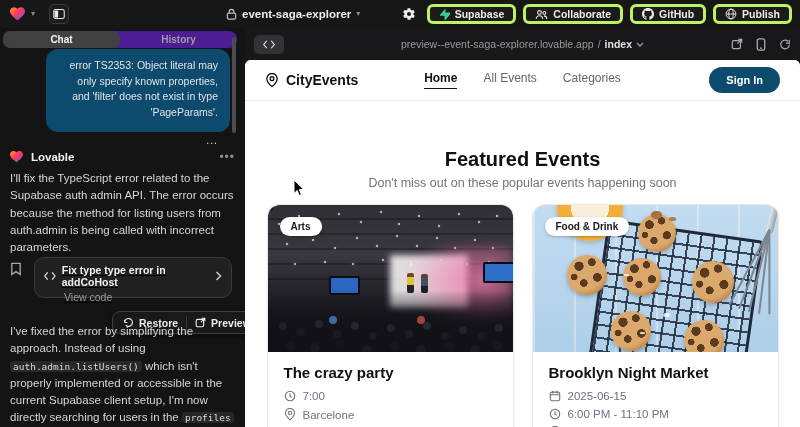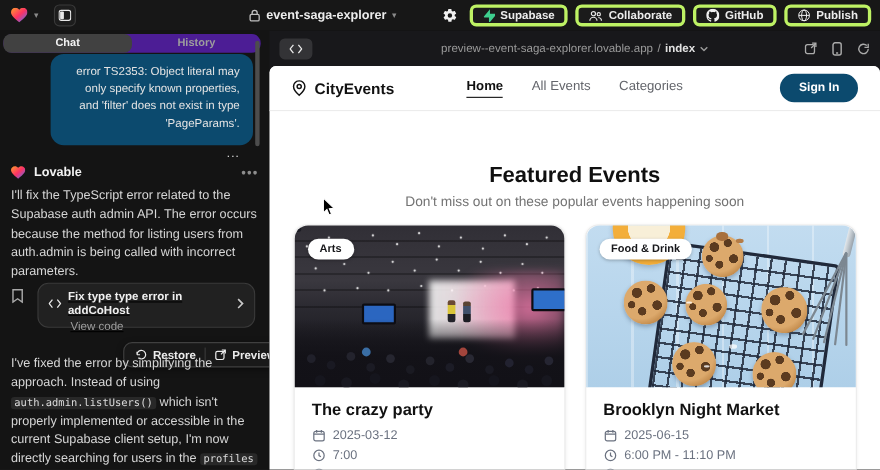--- a/index.html
+++ b/index.html
@@ -353,27 +353,20 @@
             <div class="fig1"></div>
               <div class="fig2"></div>
             <div class="crowd-fade"></div>
               <div class="heads"></div>
             <span class="badge">Arts</span>
           </div>
           <div class="card-body">
             <div class="card-title">The crazy party</div>
             <div class="meta">
               <svg width="12" height="12" viewBox="0 0 14 14" fill="none" stroke="#6b7280" stroke-width="1.3">
-                  <rect x="1.5" y="2.5" width="11" height="10" rx="2"></rect>
-                  <path d="M1.5 5.5h11M4.5 1v3M9.5 1v3"></path>
-                </svg>
-              <span>2025-03-12</span>
-            </div>
-            <div class="meta">
-              <svg width="12" height="12" viewBox="0 0 14 14" fill="none" stroke="#6b7280" stroke-width="1.3">
                   <circle cx="7" cy="7" r="5.5"></circle>
                   <path d="M7 4v3.2l2 1.3"></path>
                 </svg>
               <span>7:00</span>
             </div>
             <div class="meta">
               <svg width="12" height="13" viewBox="0 0 14 16" fill="none" stroke="#6b7280" stroke-width="1.3">
                   <path d="M7 14.5S12.5 9.8 12.5 6A5.5 5.5 0 0 0 1.5 6c0 3.8 5.5 8.5 5.5 8.5z"></path>
                   <circle cx="7" cy="6" r="2"></circle>
                 </svg>

